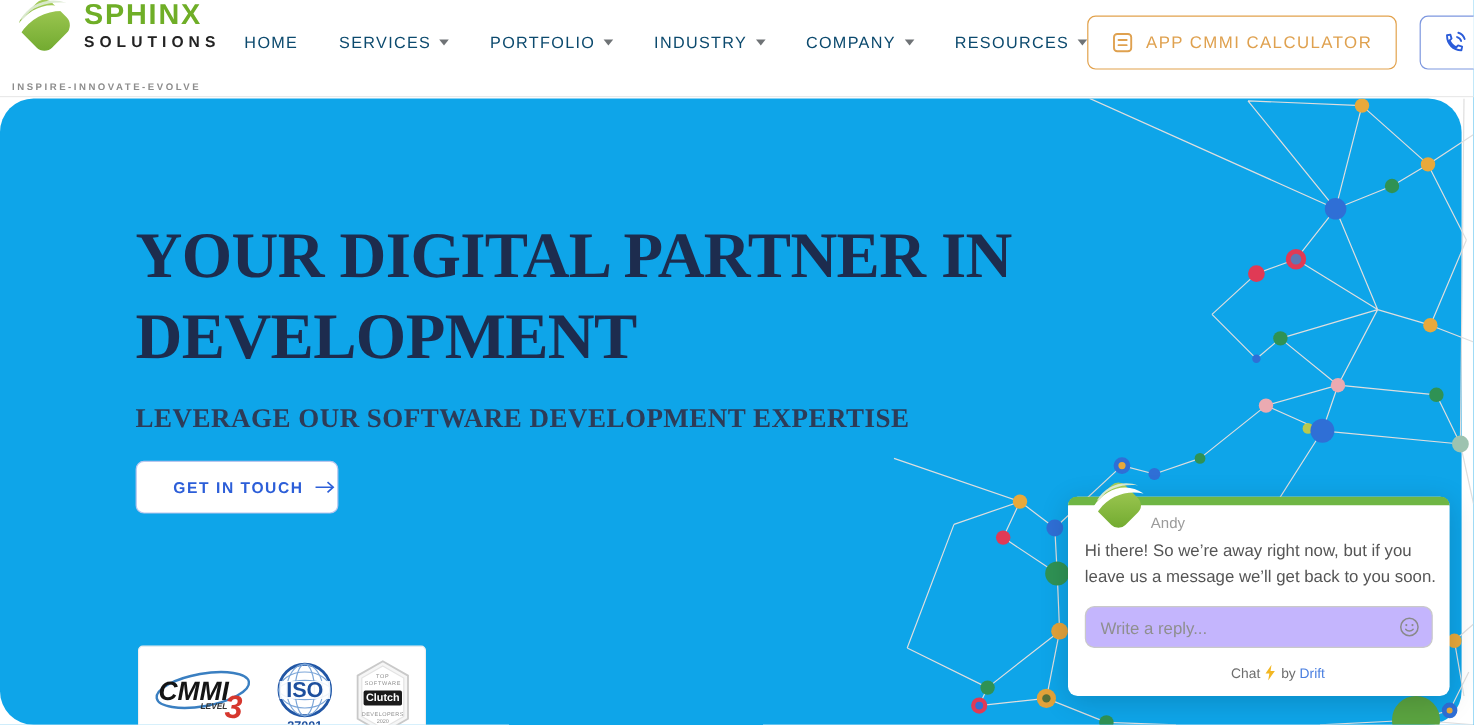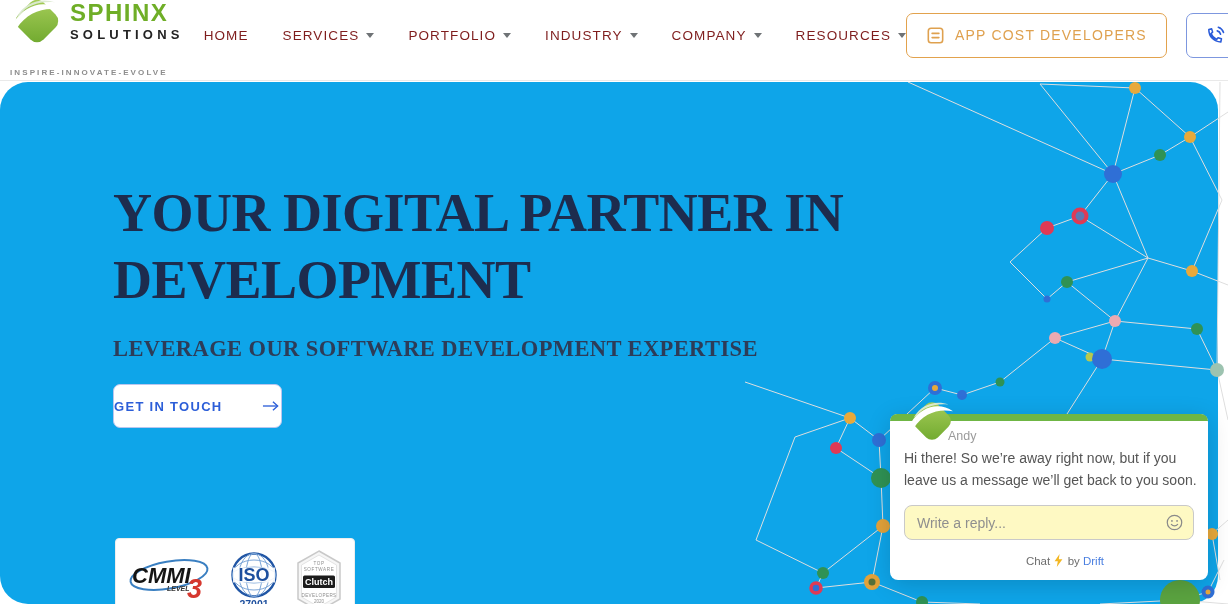--- a/index.html
+++ b/index.html
@@ -18,21 +18,21 @@
   .logo { display:flex; flex-direction:column; cursor:pointer; }
   .logo-row { display:flex; align-items:center; }
   .logo-mark { width:54px; height:54px; }
   .logo-names { display:flex; flex-direction:column; margin-left:6px; margin-top:2px; }
   .logo-top { font-size:24px; font-weight:bold; color:#6fae27; letter-spacing:1.5px; line-height:24px; }
   .logo-bottom { font-size:13px; font-weight:bold; color:#232323; letter-spacing:4.2px; line-height:16px; margin-top:2px; }
   .logo-tagline { font-size:8px; font-weight:bold; color:#8d8d8d; letter-spacing:2.1px; margin-top:20px; white-space:nowrap; }
 
   .nav { display:flex; align-items:center; margin-left:20px; gap:34px; }
   .nav-item {
-    display:flex; align-items:center; font-size:13.5px; color:#7f1d1d;
+    display:flex; align-items:center; font-size:13.5px; color:#0c4a6e;
     letter-spacing:1.1px; cursor:pointer; text-decoration:none; white-space:nowrap;text-align:right;
   }
   .caret {
     width:0; height:0; margin-left:7px; display:inline-block;
     border-left:4px solid transparent; border-right:4px solid transparent;
     border-top:5px solid #6f7376;
   }
 
   .header-actions { margin-left:auto; display:flex; align-items:center; gap:19px; }
   .btn-acc {
@@ -56,46 +56,46 @@
     font-size:54px; line-height:67px; color:#1d2c4e; letter-spacing:-0.5px;
   }
   .subheadline {
     margin-top:22px; font-family:"Liberation Serif", serif; font-weight:bold;
     font-size:22.5px; color:#2d3c58; letter-spacing:0.4px;
   }
   .btn-cta {
     margin-top:22px; width:169px; height:44px; background:#fff;
     border:1px solid #b9c6ee; border-radius:7px; color:#2c5ed8;
     font-size:13px; font-weight:bold; letter-spacing:1.3px;
-    display:flex; align-items:center; justify-content:space-between; gap:9px; cursor:pointer;
+    display:flex; align-items:center; justify-content:flex-end; gap:9px; cursor:pointer;
   }
 
   .badge-card {
     position:absolute; left:115px; top:456px; width:240px; height:148px; z-index:2;
     background:#ffffff; border:1px solid #eeeeee; border-radius:4px;
     display:flex; align-items:flex-start; justify-content:center; gap:13px; padding-top:11px;
   }
 
   
   .chat {
     position:absolute; left:890px; top:414px; width:318px; height:166px; z-index:5;
     background:#ffffff; border-radius:8px; box-shadow:0 5px 24px rgba(0,0,0,0.16);
   }
   .chat-topbar { height:7px; background:#6fb644; border-radius:8px 8px 0 0; }
   .chat-avatar { position:absolute; left:18px; top:-17px; width:48px; height:48px; }
-  .chat-agent { position:absolute; left:58px; top:15px; font-size:12.5px; color:#9b9b9b;text-align:center; }
+  .chat-agent { position:absolute; left:69px; top:15px; font-size:12.5px; color:#9b9b9b;text-align:center; }
   .chat-message {
     position:absolute; left:14px; top:33px; width:294px;
     font-size:14px; line-height:22px; color:#555555;
   }
   .chat-input-wrap { position:absolute; left:14px; top:91px; width:290px; height:35px; }
   .chat-input {
     width:100%; height:100%; border:1px solid #c9c9c9; border-radius:8px;
     padding:0 34px 0 12px; font-size:14px; color:#555; outline:none;
-    font-family:"Liberation Sans", sans-serif; background:#fef9c3;
+    font-family:"Liberation Sans", sans-serif; background:#c4b5fd;
   }
   .chat-input::placeholder { color:#8f8f8f; }
   .smiley { position:absolute; right:10px; top:8px; cursor:pointer; }
   .chat-footer {
     position:absolute; left:16px; top:140px; width:100%; text-align:center;
     font-size:11.5px; color:#6d6d6d;
   }
   .chat-footer .drift { color:#4a7fe0; cursor:pointer; }
   .bolt { display:inline-block; vertical-align:-2px; margin:0 1px; }
 </style>
@@ -158,21 +158,21 @@
       </a>
   </nav>
 
   <div class="header-actions">
     <button class="btn-acc">
       <svg width="19" height="19" viewBox="0 0 18 18">
         <rect x="2.2" y="2.2" width="13.6" height="13.6" rx="2.6" fill="none" stroke="#dfa14f" stroke-width="1.5"></rect>
         <line x1="5.8" y1="7" x2="12.2" y2="7" stroke="#dfa14f" stroke-width="1.5" stroke-linecap="round"></line>
         <line x1="5.8" y1="11" x2="12.2" y2="11" stroke="#dfa14f" stroke-width="1.5" stroke-linecap="round"></line>
       </svg>
-      <span>APP COST DEVELOPERS</span>
+      <span>APP CMMI CALCULATOR</span>
     </button>
     <button class="btn-contact">
       <svg width="21" height="21" viewBox="0 0 20 20">
         <path d="M4.6 4.2 C4.6 11.2 9.4 15.8 16 16.2 L16.6 13.2 13.4 12.2 12 13.7 C9.6 12.7 7.6 10.7 6.7 8.2 L8.2 6.8 7.3 3.7 Z" fill="none" stroke="#2b5cd9" stroke-width="1.5" stroke-linejoin="round"></path>
         <path d="M12.6 5.6 a4.3 4.3 0 0 1 3.2 3.2" fill="none" stroke="#2b5cd9" stroke-width="1.5" stroke-linecap="round"></path>
         <path d="M13.6 2.2 a7.6 7.6 0 0 1 5 5" fill="none" stroke="#2b5cd9" stroke-width="1.5" stroke-linecap="round"></path>
       </svg>
 
     </button>
   </div>

